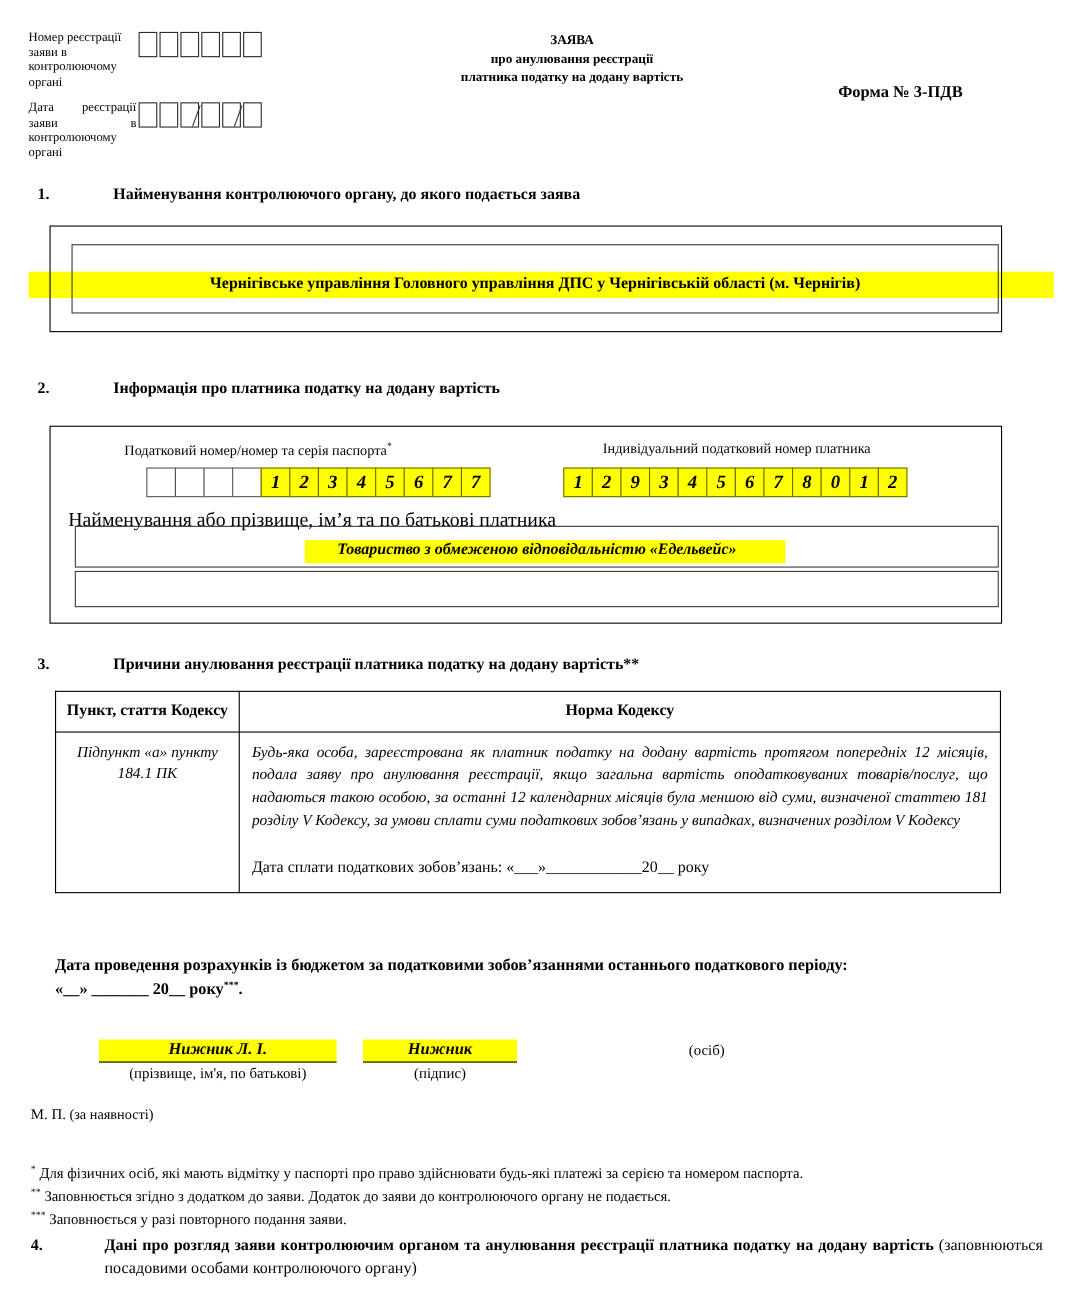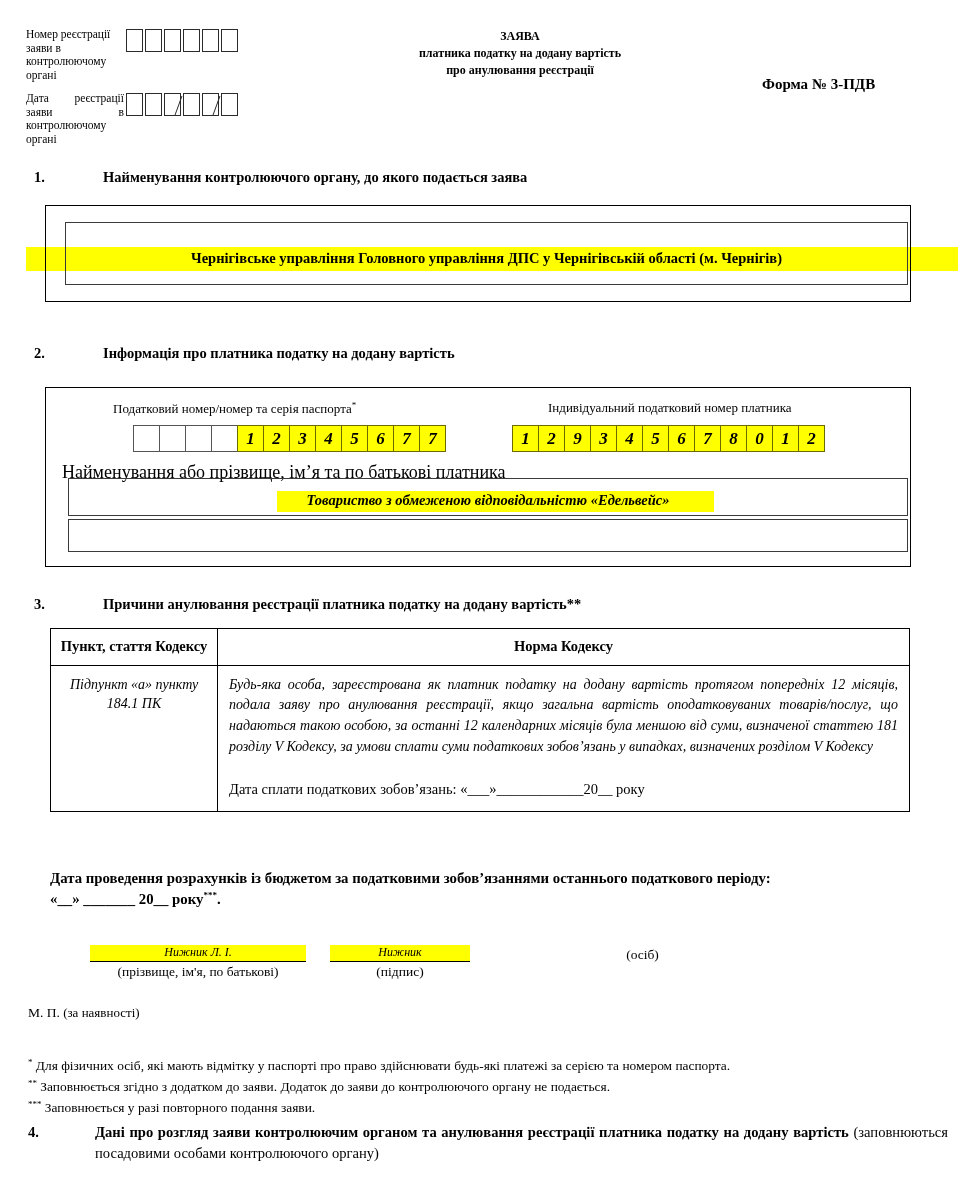--- a/index.html
+++ b/index.html
@@ -280,22 +280,22 @@
     width: 978px;
     height: 60px;
   }
   .sig-group { position: absolute; text-align: center; }
   #sig-name  { left: 90px;  top: 0; width: 216px; }
   #sig-sign  { left: 330px; top: 0; width: 140px; }
   #sig-date  { left: 505px; top: 0; width: 275px; }
 
   .sig-value {
     font-style: italic;
-    font-weight: normal;
-    font-size: 12px;
+    font-weight: bold;
+    font-size: 15px;
     border-bottom: 1.4px solid #000;
     padding-bottom: 1px;
     display: block;
     line-height: 1.25;
   }
   .sig-value.hl { background: #ffff00; }
   .sig-caption {
     display: block;
     font-size: 13.5px;
     margin-top: 2px;
@@ -386,22 +386,22 @@
         <div class="cellbox"></div>
         <div class="cellbox sep"></div>
         <div class="cellbox"></div>
         <div class="cellbox sep"></div>
         <div class="cellbox"></div>
       </div>
     </div>
 
     <div class="title-block">
       <div>ЗАЯВА</div>
+      <div>про анулювання реєстрації</div>
       <div>платника податку на додану вартість</div>
-      <div>про анулювання реєстрації</div>
     </div>
 
     <div class="form-no">Форма № 3-ПДВ</div>
   </div>
 
   <div class="section-head" id="sec1-head">
     <span class="section-num">1.</span>
     <span class="section-text">Найменування контролюючого органу, до якого подається заява</span>
   </div>
 

